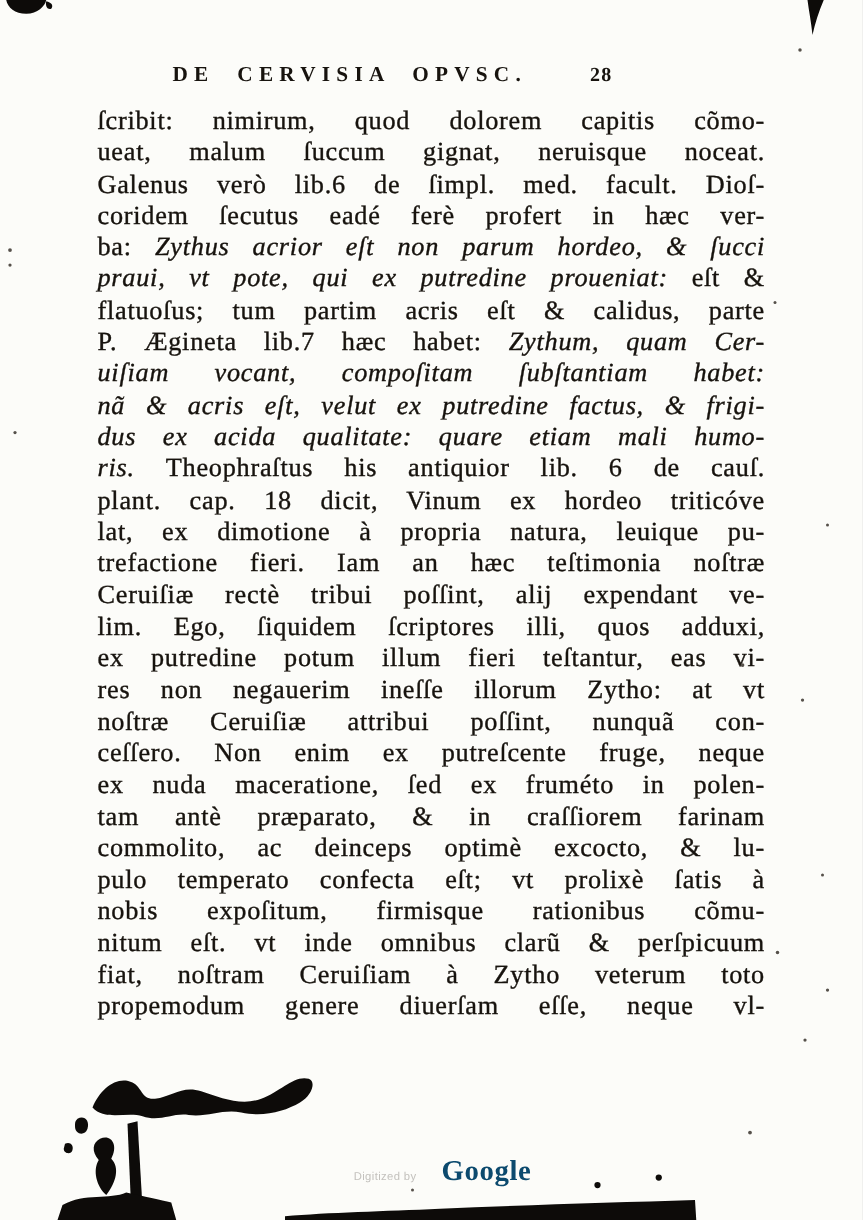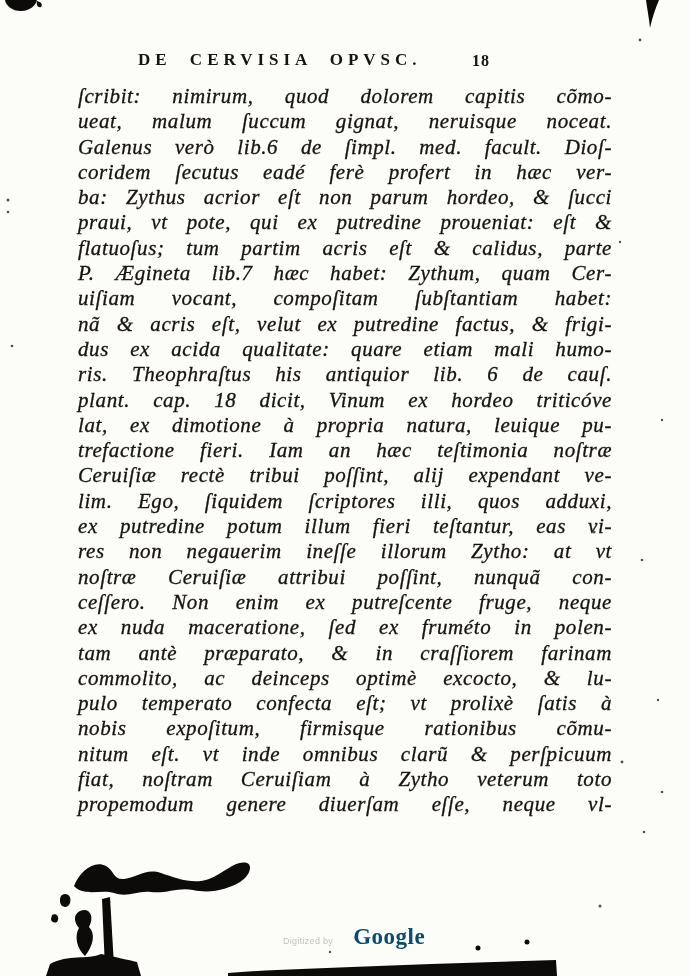--- a/index.html
+++ b/index.html
@@ -32,42 +32,42 @@
     height:25.3px;
     white-space:nowrap;
     text-align:justify;
     text-align-last:justify;
     letter-spacing:0.6px;
     white-space:normal;
     overflow:visible;
     font-weight:500;
     -webkit-text-stroke:0.3px #17130e;
   }
-  .seg{display:inline;font-style:italic;}
+  .seg{display:inline;}
   .seg.italic{font-style:italic;}
   .artifacts{position:absolute;left:0;top:0;pointer-events:none;}
   .watermark{
     position:absolute;left:283px;top:924px;
     display:flex;align-items:baseline;gap:20px;
     font-family:"Liberation Sans","DejaVu Sans",sans-serif;
   }
   .wm-prefix{font-size:9px;color:#c3c1bd;letter-spacing:0.3px;}
   .wm-brand{
     font-family:"Liberation Serif","DejaVu Serif",serif;
     font-size:23px;color:#0c4a6e;letter-spacing:0.5px;font-weight:bold;
   }
 </style>
 </head>
 <body>
 
 <div class="page">
 
   <div class="running-head">
     <div class="head-title">DE CERVISIA OPVSC.</div>
-    <div class="head-pagenum">18</div>
+    <div class="head-pagenum">28</div>
   </div>
 
   <div class="text-block">
       <div class="line"><span class="seg">ſcribit: nimirum, quod dolorem capitis cõmo-</span></div>
       <div class="line"><span class="seg">ueat, malum ſuccum gignat, neruisque noceat.</span></div>
       <div class="line"><span class="seg">Galenus verò lib.6 de ſimpl. med. facult. Dioſ-</span></div>
       <div class="line"><span class="seg">coridem ſecutus eadé ferè profert in hæc ver-</span></div>
       <div class="line"><span class="seg">ba: </span><span class="seg italic">Zythus acrior eſt non parum hordeo, &amp; ſucci</span></div>
       <div class="line"><span class="seg italic">praui, vt pote, qui ex putredine proueniat: </span><span class="seg">eſt &amp;</span></div>
       <div class="line"><span class="seg">flatuoſus; tum partim acris eſt &amp; calidus, parte</span></div>

